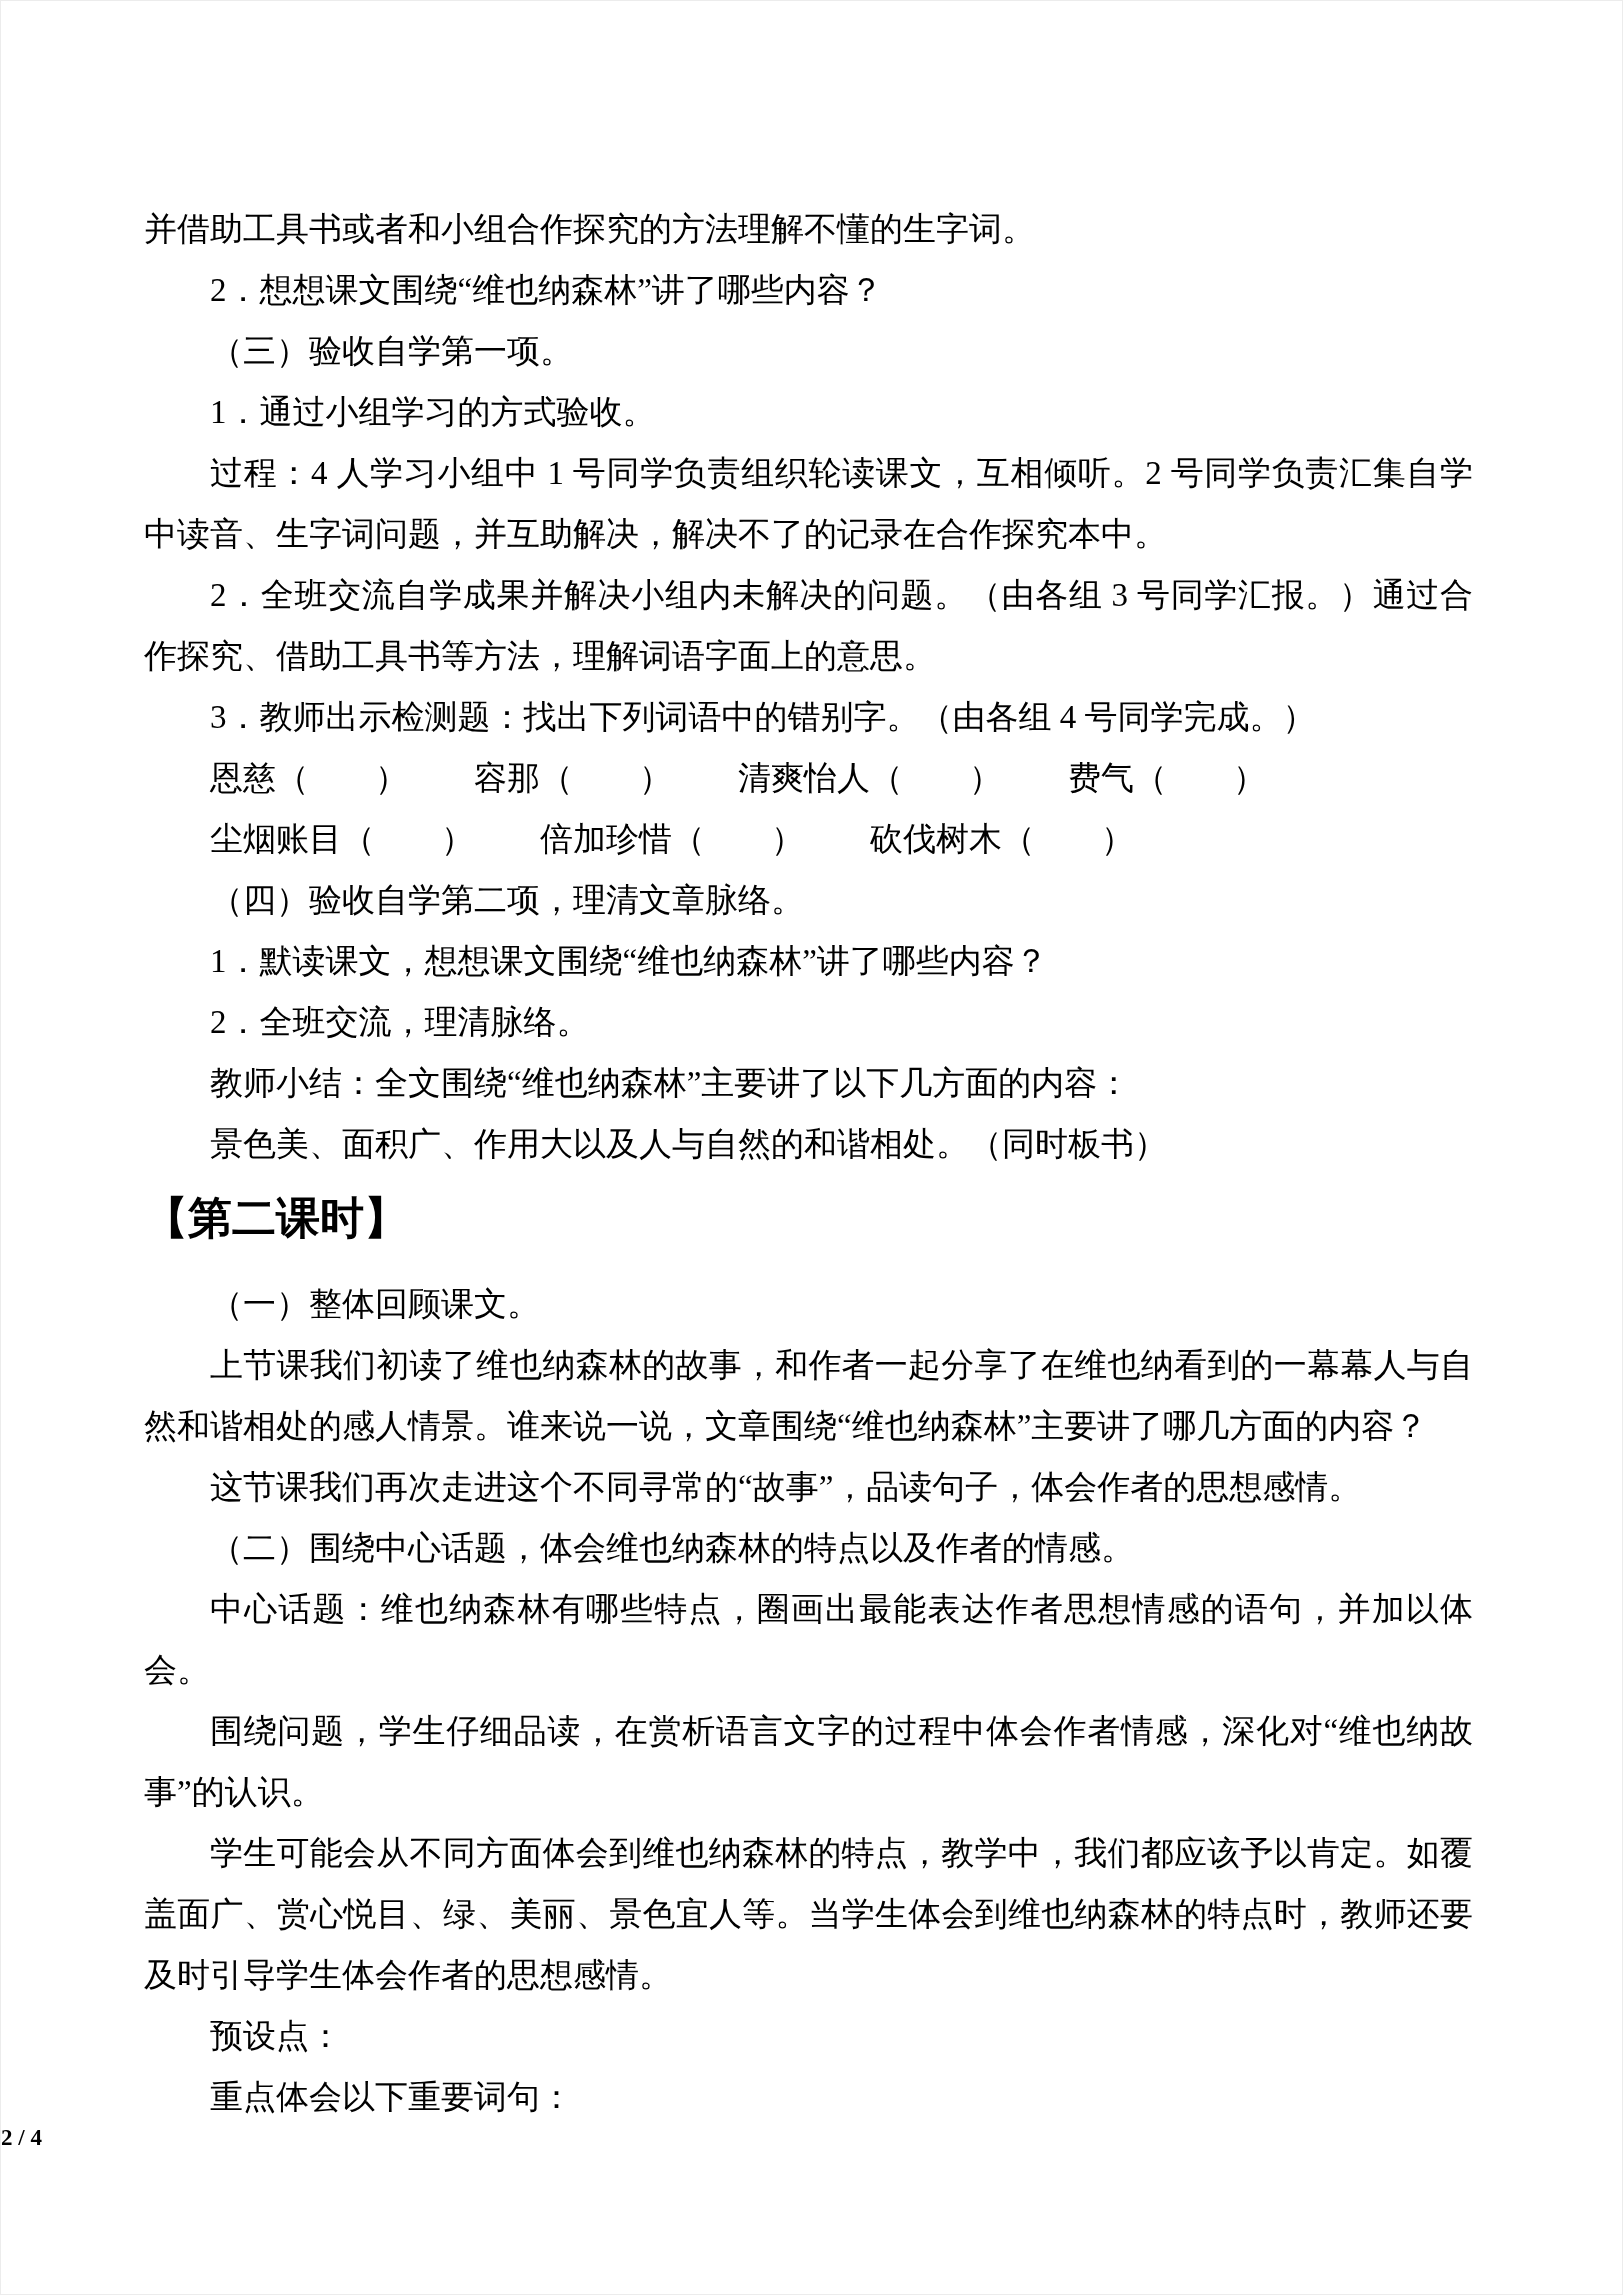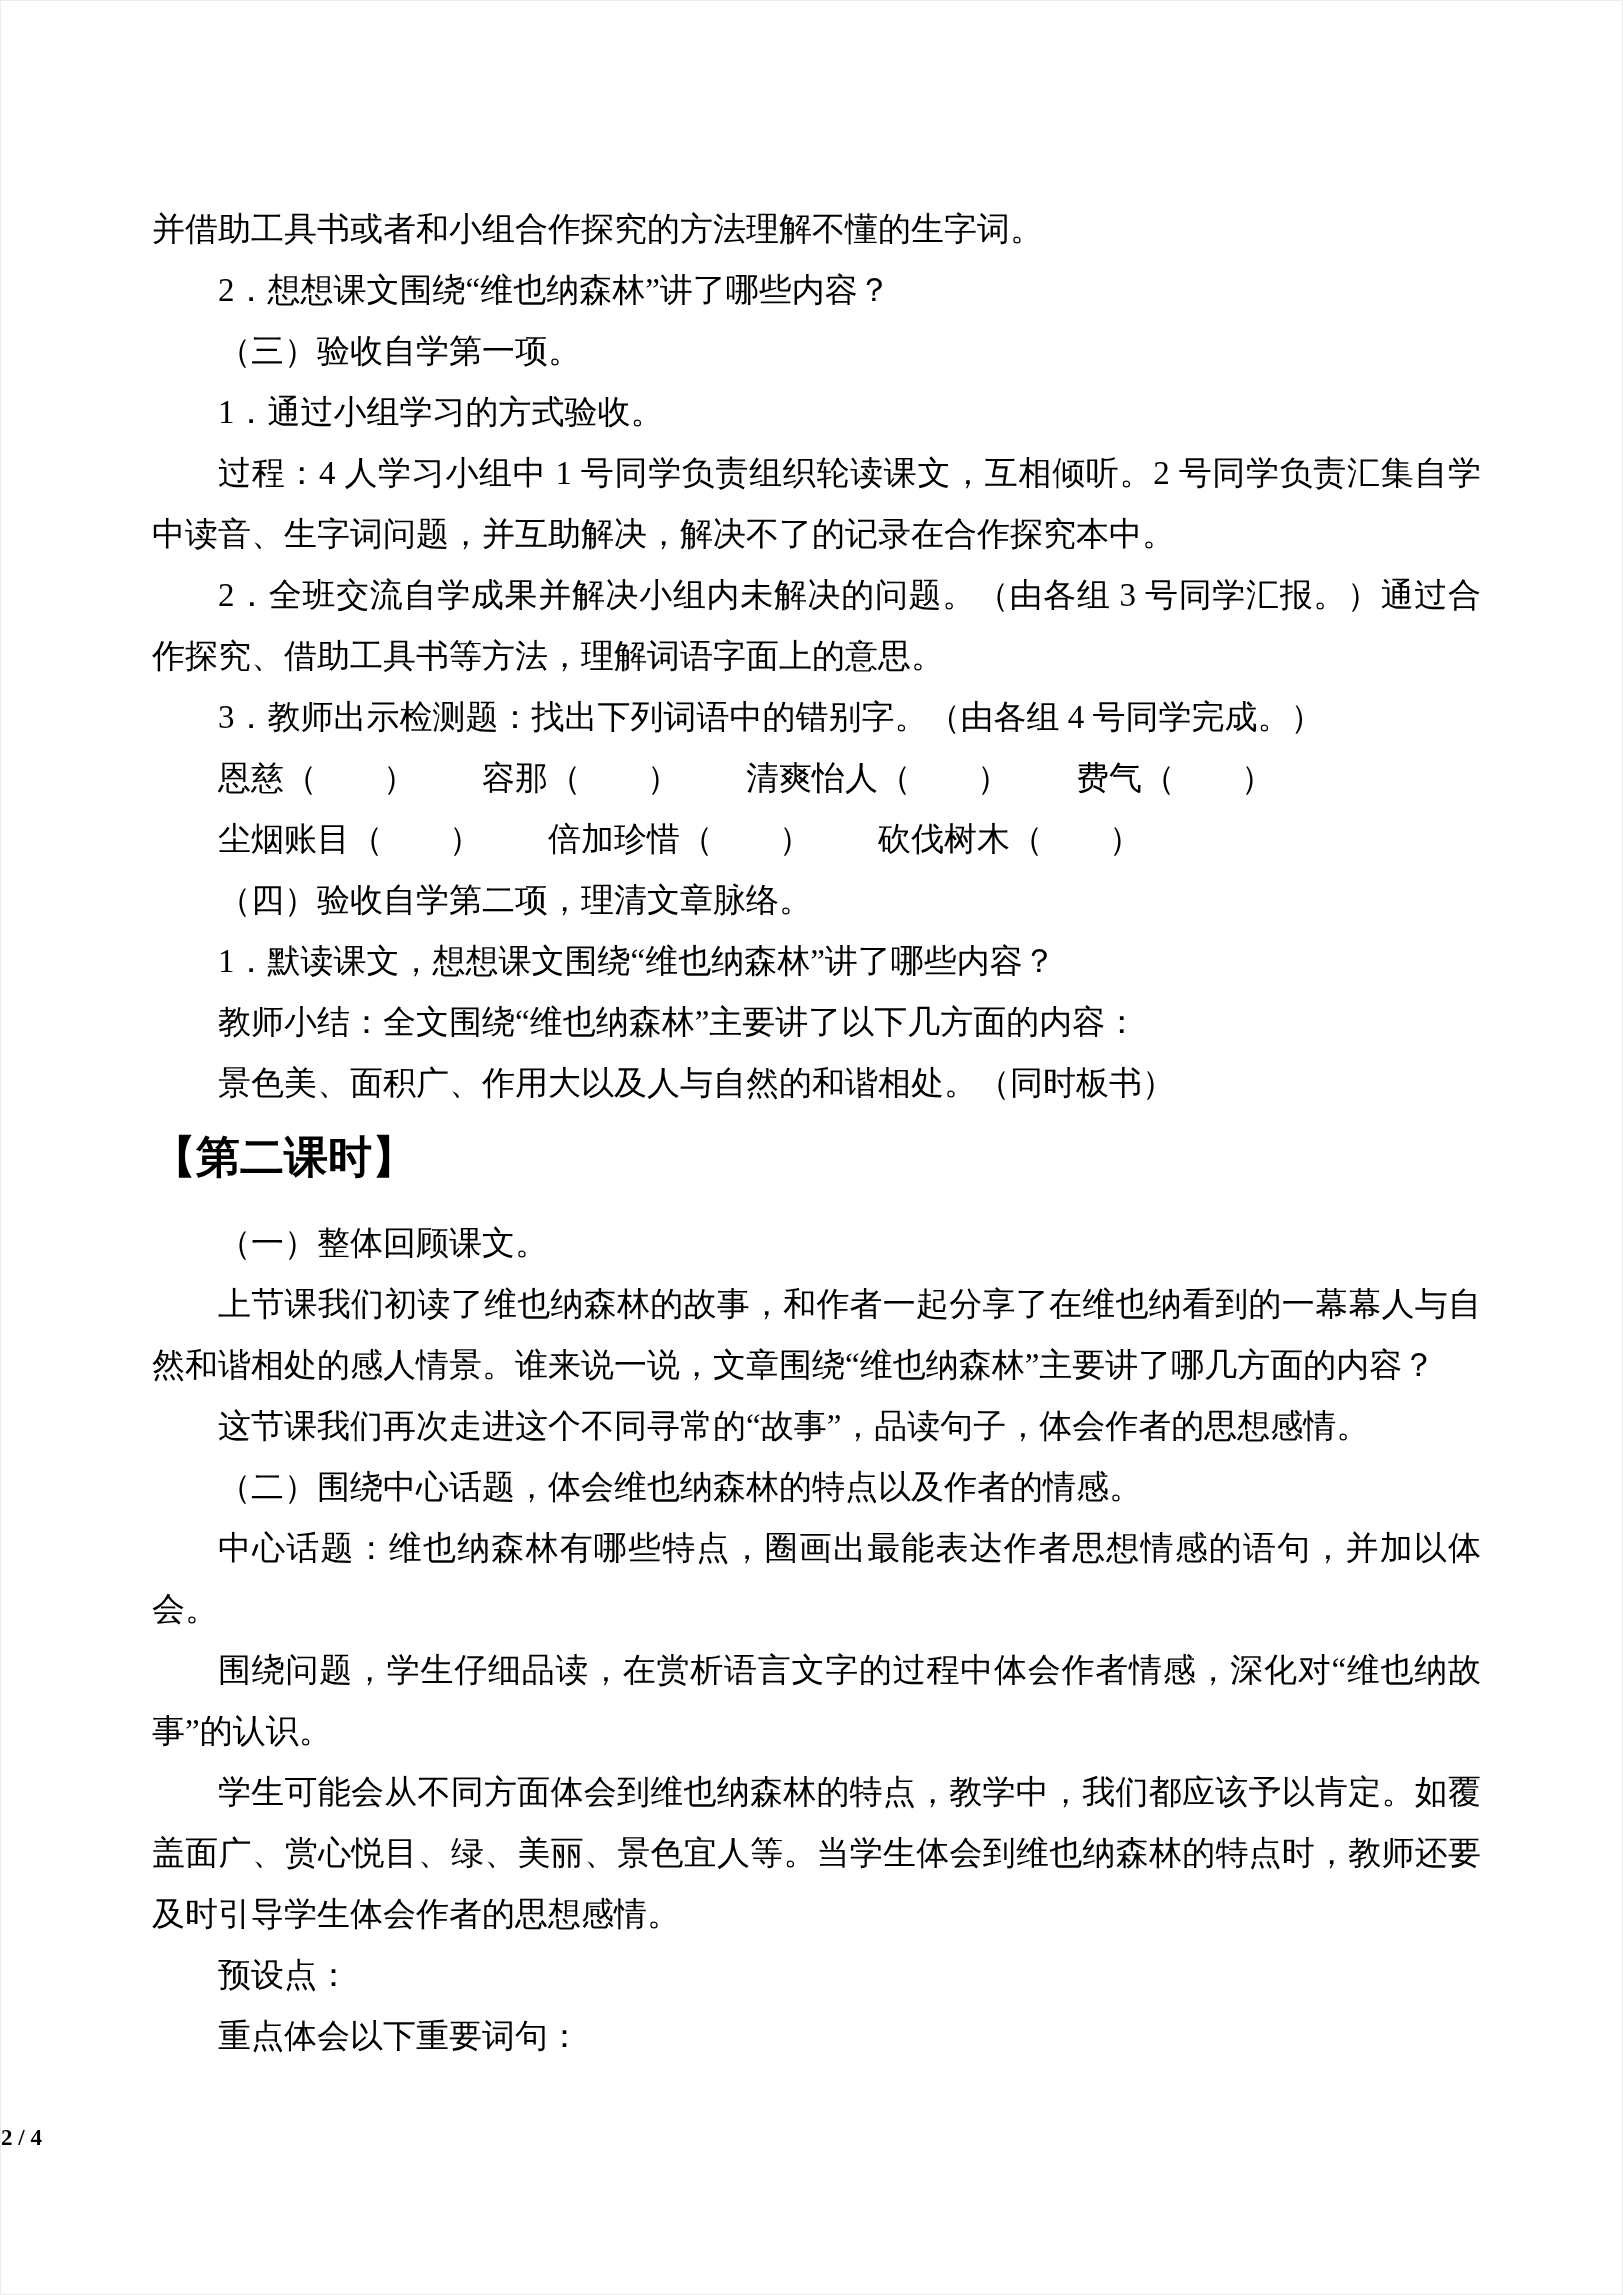--- a/index.html
+++ b/index.html
@@ -16,21 +16,21 @@
   }
   .page {
     position: absolute;
     inset: 0;
     background: #ffffff;
     border: 0.7px solid #ececec;
     box-sizing: border-box;
   }
   .content {
     position: absolute;
-    left: 151px;
+    left: 143px;
     top: 198px;
     width: 1329px;
     font-size: 33px;
     line-height: 61px;
   }
   .para {
     margin: 0;
     text-indent: 2em;
     text-align: justify;
     text-justify: inter-ideograph;
@@ -68,20 +68,21 @@
     <p class="para">2．想想课文围绕“维也纳森林”讲了哪些内容？</p>
     <p class="para">（三）验收自学第一项。</p>
     <p class="para">1．通过小组学习的方式验收。</p>
     <p class="para">过程：4 人学习小组中 1 号同学负责组织轮读课文，互相倾听。2 号同学负责汇集自学中读音、生字词问题，并互助解决，解决不了的记录在合作探究本中。</p>
     <p class="para">2．全班交流自学成果并解决小组内未解决的问题。（由各组 3 号同学汇报。）通过合作探究、借助工具书等方法，理解词语字面上的意思。</p>
     <p class="para">3．教师出示检测题：找出下列词语中的错别字。（由各组 4 号同学完成。）</p>
     <p class="para">恩慈（　　）　　容那（　　）　　清爽怡人（　　）　　费气（　　）</p>
     <p class="para">尘烟账目（　　）　　倍加珍惜（　　）　　砍伐树木（　　）</p>
     <p class="para">（四）验收自学第二项，理清文章脉络。</p>
     <p class="para">1．默读课文，想想课文围绕“维也纳森林”讲了哪些内容？</p>
+    <p class="para">2．全班交流，理清脉络。</p>
     <p class="para">教师小结：全文围绕“维也纳森林”主要讲了以下几方面的内容：</p>
     <p class="para">景色美、面积广、作用大以及人与自然的和谐相处。（同时板书）</p>
     <h2 class="heading">【第二课时】</h2>
     <p class="para">（一）整体回顾课文。</p>
     <p class="para">上节课我们初读了维也纳森林的故事，和作者一起分享了在维也纳看到的一幕幕人与自然和谐相处的感人情景。谁来说一说，文章围绕“维也纳森林”主要讲了哪几方面的内容？</p>
     <p class="para">这节课我们再次走进这个不同寻常的“故事”，品读句子，体会作者的思想感情。</p>
     <p class="para">（二）围绕中心话题，体会维也纳森林的特点以及作者的情感。</p>
     <p class="para">中心话题：维也纳森林有哪些特点，圈画出最能表达作者思想情感的语句，并加以体会。</p>
     <p class="para">围绕问题，学生仔细品读，在赏析语言文字的过程中体会作者情感，深化对“维也纳故事”的认识。</p>
     <p class="para">学生可能会从不同方面体会到维也纳森林的特点，教学中，我们都应该予以肯定。如覆盖面广、赏心悦目、绿、美丽、景色宜人等。当学生体会到维也纳森林的特点时，教师还要及时引导学生体会作者的思想感情。</p>

